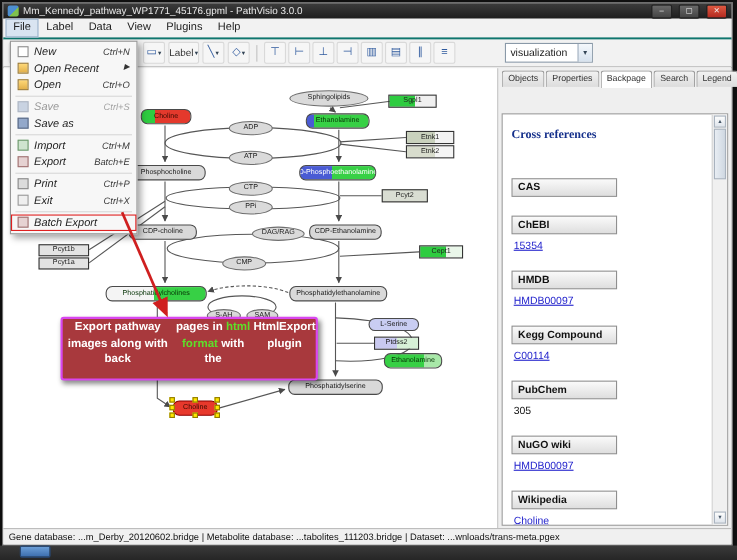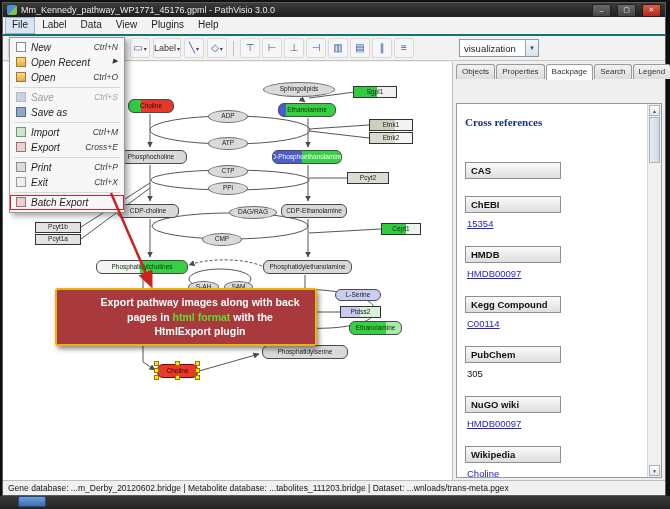--- a/index.html
+++ b/index.html
@@ -52,23 +52,23 @@
   .edges{position:absolute;left:0;top:0;z-index:1;}
   .node{position:absolute;display:flex;align-items:center;justify-content:center;
     font-size:6.5px;line-height:1;white-space:nowrap;overflow:hidden;color:#1c1c1c;
     box-sizing:border-box;z-index:3;}
   .node.ellipse{background:#dadada;border:1px solid #6e6e6e;border-radius:50%;}
   .node.metabolite{background:#d9d9d9;border:1px solid #4a4a4a;border-radius:6px;}
   .node.gene{background:#e3e3e3;border:1px solid #333;}
   .node.selected{border-color:#8a0000;}
   .handle{position:absolute;width:5px;height:5px;background:#ffe800;border:1px solid #8f7a00;z-index:5;box-sizing:border-box;}
   .annotation{position:absolute;left:52px;top:226px;width:230px;height:54px;z-index:6;
-    border:2px solid #eab308;border-radius:3px;color:#fff;font-weight:bold;font-size:10.5px;
-    text-align:center;display:flex;flex-direction:column;justify-content:center;line-height:1.4;
-    box-shadow:2px 3px 5px rgba(0,0,0,.45);padding-left:28px;}
+    border:2px solid #d946ef;border-radius:3px;color:#fff;font-weight:bold;font-size:10.5px;
+    text-align:center;display:flex;flex-direction:row;justify-content:center;line-height:1.4;
+    box-shadow:2px 3px 5px rgba(0,0,0,.45);}
   
   .side-panel{flex:1;display:flex;flex-direction:column;background:#efefef;min-width:0;gap:24px;}
   .tabs{display:flex;gap:1px;padding:2px 3px 0;height:15px;font-size:8px;color:#333;flex:none;}
   .tab{padding:2px 5px 0;background:linear-gradient(#f2f2f2,#dcdcdc);border:1px solid #9a9a9a;
     border-bottom:none;border-radius:3px 3px 0 0;white-space:nowrap;}
   .tab.active{background:#fff;position:relative;z-index:2;margin-bottom:-1px;padding-bottom:1px;}
   .panel-body{flex:1;display:flex;background:#fff;border:1px solid #9a9a9a;margin:0 3px 3px;min-height:0;position:relative;z-index:1;}
   .bp-content{flex:1;padding:6px 8px;overflow:hidden;}
   .bp-title{color:#16318c;font-weight:bold;font-size:11px;margin:6px 0 32px;font-family:Liberation Serif, serif;}
   .bp-section{margin-bottom:15px;}
@@ -339,21 +339,21 @@
       </div>
       <div class="fm-sep"></div>
       <div class="fm-item">
         <span class="fm-ico import-icon"></span>
         <span class="fm-label">Import</span>
         <span class="fm-shortcut">Ctrl+M</span>
       </div>
       <div class="fm-item">
         <span class="fm-ico export-icon"></span>
         <span class="fm-label">Export</span>
-        <span class="fm-shortcut">Cross+E</span>
+        <span class="fm-shortcut">Batch+E</span>
       </div>
       <div class="fm-sep"></div>
       <div class="fm-item">
         <span class="fm-ico print-icon"></span>
         <span class="fm-label">Print</span>
         <span class="fm-shortcut">Ctrl+P</span>
       </div>
       <div class="fm-item">
         <span class="fm-ico exit-icon"></span>
         <span class="fm-label">Exit</span>

